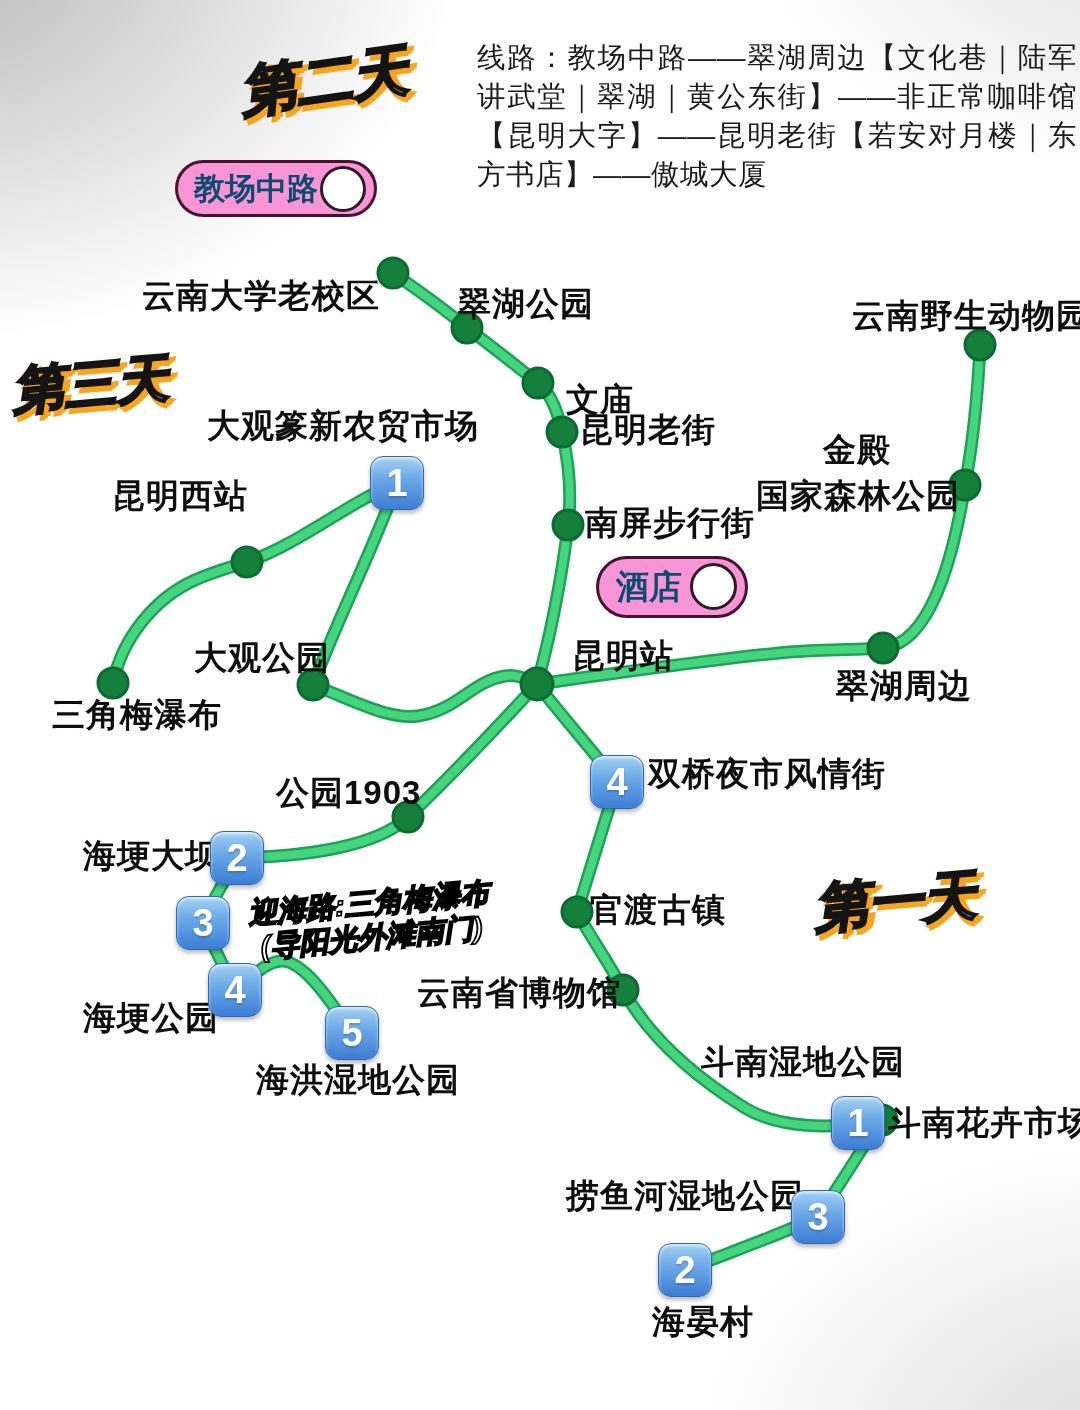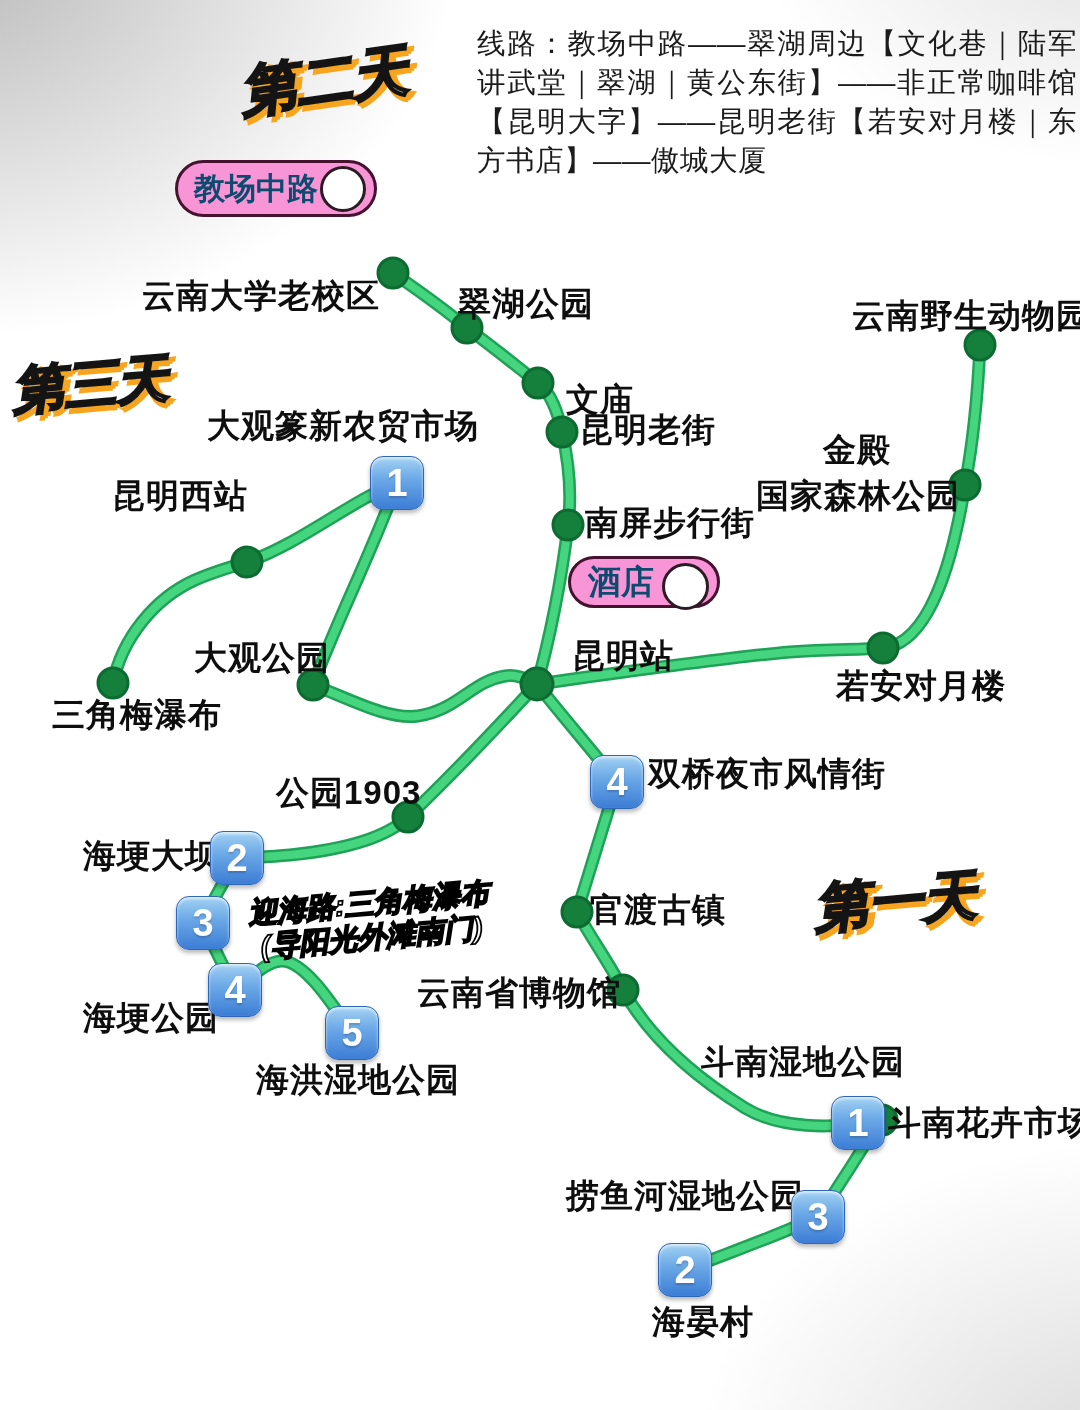--- a/index.html
+++ b/index.html
@@ -14,21 +14,21 @@
   }
   #map-svg{position:absolute;left:0;top:0;}
   .route-under{fill:none;stroke:#1fa257;stroke-width:13;stroke-linecap:round;stroke-linejoin:round;}
   .route-over{fill:none;stroke:#45d57e;stroke-width:8;stroke-linecap:round;stroke-linejoin:round;}
   .station-dot{fill:#15803c;stroke:#0b6b30;stroke-width:3;}
   .lbl{
     position:absolute;font-size:33px;font-weight:600;color:#0e0e0e;
     letter-spacing:1px;white-space:nowrap;line-height:1.15;
   }
   .summary{
-    position:absolute;left:477px;top:24px;width:600px;
+    position:absolute;left:477px;top:38px;width:600px;
     font-size:28.5px;line-height:39px;color:#1b1b1b;font-weight:500;
     letter-spacing:.5px;text-align:justify;
   }
   .day-title{
     position:absolute;font-weight:900;font-style:italic;color:#fff;white-space:nowrap;
     -webkit-text-stroke:2.5px #141414;
     text-shadow:5px 5px 0 #f7a41f, 2px 7px 0 #f7a41f, 8px 3px 0 #f7a41f;
   }
   .pill{
     position:absolute;background:#f795d7;border:3px solid #47122f;border-radius:34px;
@@ -127,32 +127,32 @@
   <div class="summary">线路：教场中路——翠湖周边【文化巷｜陆军讲武堂｜翠湖｜黄公东街】——非正常咖啡馆【昆明大字】——昆明老街【若安对月楼｜东方书店】——傲城大厦</div>
 
   <div class="day-title" style="left:240px;top:44px;font-size:56px;transform:rotate(-8deg);">第二天</div>
   <div class="day-title" style="left:12px;top:350px;font-size:52px;transform:rotate(-5deg);">第三天</div>
   <div class="day-title" style="left:814px;top:866px;font-size:54px;transform:rotate(-5deg);">第一天</div>
 
   <div class="pill" style="left:175px;top:160px;width:202px;height:57px;padding-left:16px;">
     <span class="pill-text" style="font-size:31px;">教场中路</span>
     <span class="pill-hole" style="width:46px;height:46px;right:8px;top:2.5px;"></span>
   </div>
-  <div class="pill" style="left:568px;top:556px;width:152px;height:52px;padding-left:17px;">
+  <div class="pill" style="left:596px;top:556px;width:152px;height:62px;padding-left:17px;">
     <span class="pill-text" style="font-size:33px;">酒店</span>
     <span class="pill-hole" style="width:47px;height:47px;right:8px;top:3.5px;"></span>
   </div>
 
   <div class="lbl" style="left:142px;top:277px;">云南大学老校区</div>
   <div class="lbl" style="left:458px;top:285px;">翠湖公园</div>
   <div class="lbl" style="left:566px;top:345px;margin-top:36px;">文庙</div>
   <div class="lbl" style="left:580px;top:411px;">昆明老街</div>
   <div class="lbl" style="left:585px;top:504px;">南屏步行街</div>
   <div class="lbl" style="left:572px;top:637px;">昆明站</div>
-  <div class="lbl" style="left:836px;top:667px;">若安对月楼</div>
+  <div class="lbl" style="left:836px;top:667px;">翠湖周边</div>
   <div class="lbl" style="left:823px;top:431px;">金殿</div>
   <div class="lbl" style="left:756px;top:477px;">国家森林公园</div>
   <div class="lbl" style="left:816px;top:297px;margin-left:36px;">云南野生动物园</div>
   <div class="lbl" style="left:112px;top:477px;">昆明西站</div>
   <div class="lbl" style="left:52px;top:696px;">三角梅瀑布</div>
   <div class="lbl" style="left:178px;top:639px;margin-left:16px;">大观公园</div>
   <div class="lbl" style="left:207px;top:407px;">大观篆新农贸市场</div>
   <div class="lbl" style="left:276px;top:774px;">公园1903</div>
   <div class="lbl" style="left:83px;top:837px;">海埂大坝</div>
   <div class="lbl" style="left:83px;top:999px;">海埂公园</div>

